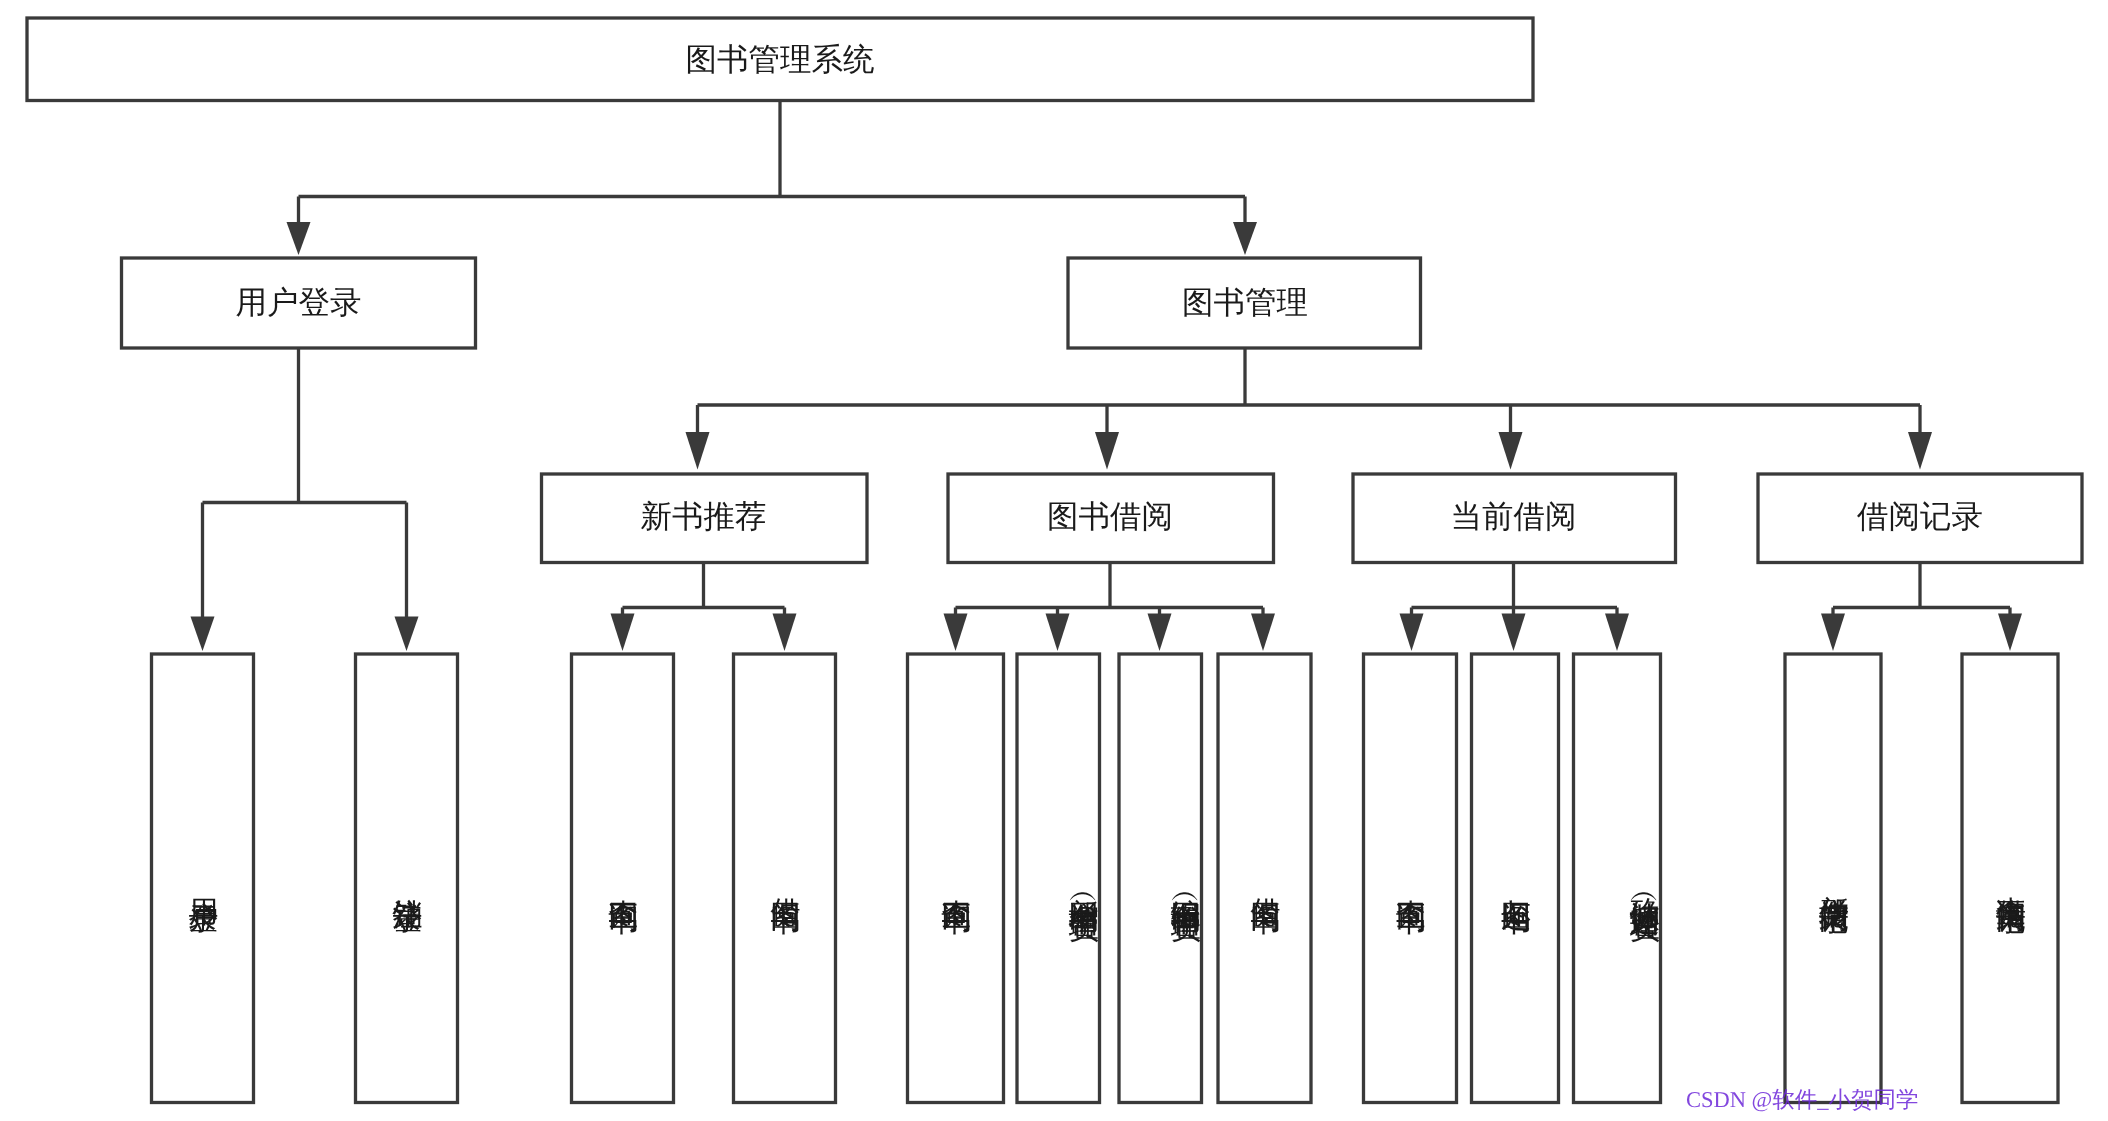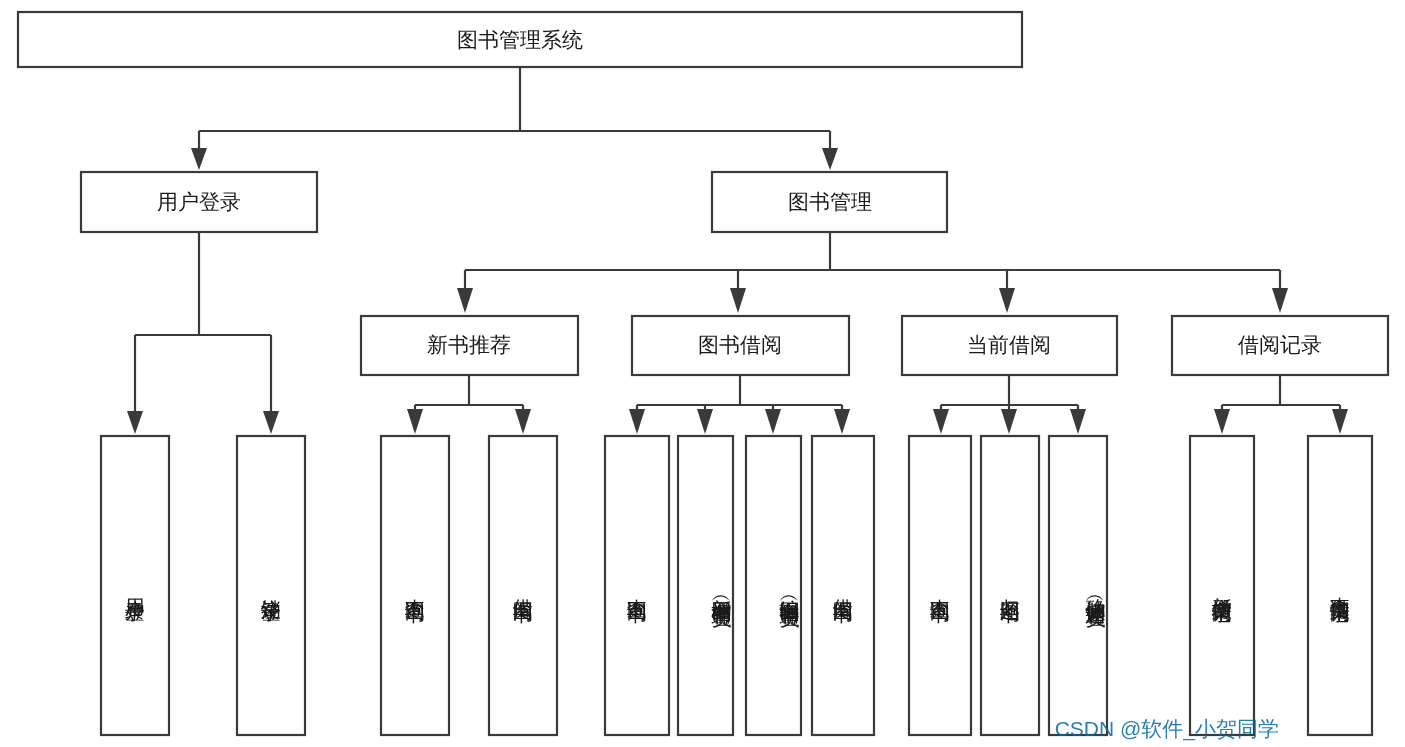--- a/index.html
+++ b/index.html
@@ -61,23 +61,23 @@
     align-items: center;
     justify-content: center;
     text-align: center;
     white-space: nowrap;
     pointer-events: none;
   }
   .watermark {
     position: absolute;
     right: 8px;
     bottom: 4px;
-    font-family: Liberation Sans, sans-serif;
-    font-size: 21px;
-    color: #0369a1;
+    font-family: Liberation Serif, serif;
+    font-size: 15px;
+    color: #6d28d9;
     opacity: 0.85;
     white-space: nowrap;
   }
 </style>
 </head>
 <body>
 
 <div id="diagram-root">
 
   <svg id="tree-svg" viewBox="0 0 1405 747">

